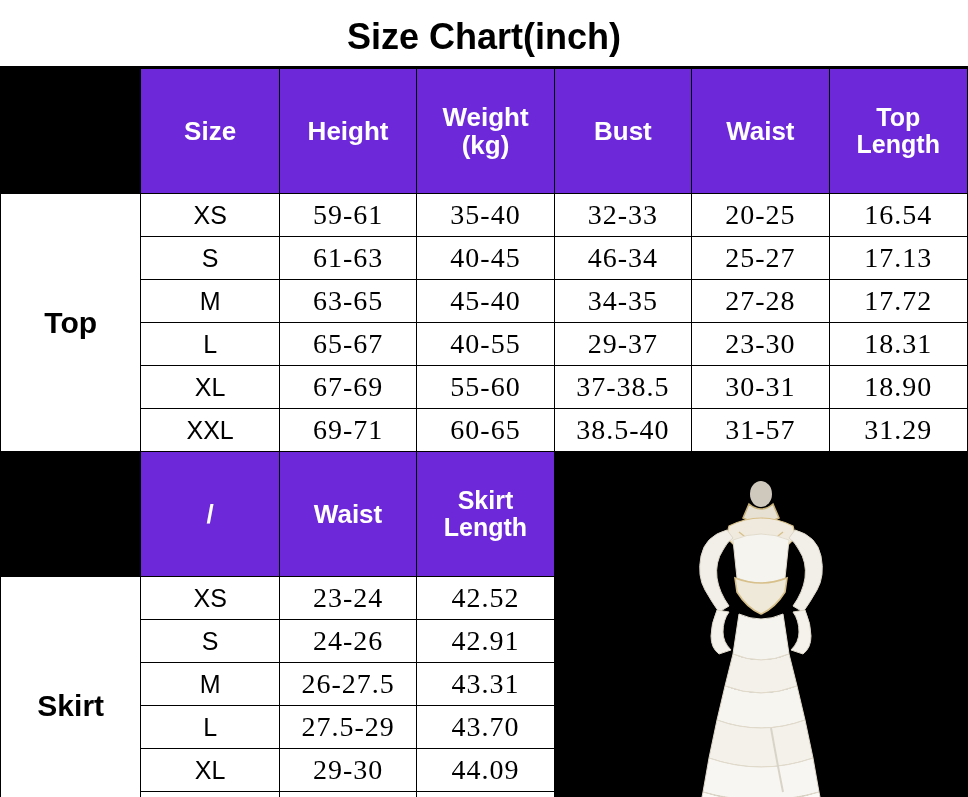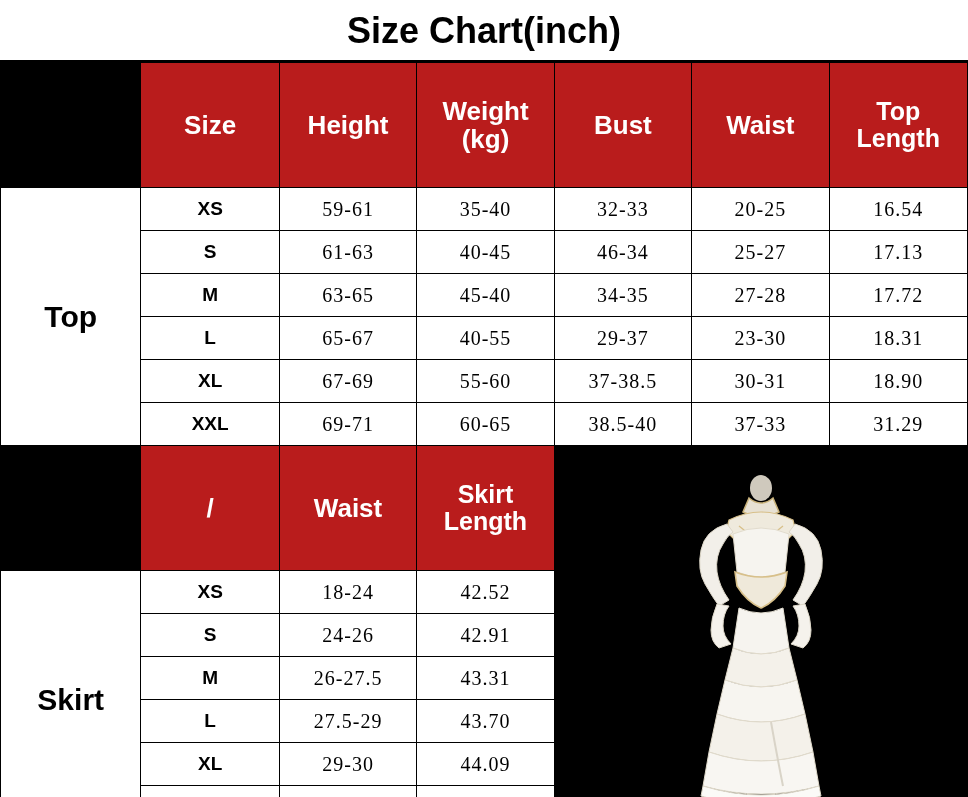--- a/index.html
+++ b/index.html
@@ -18,21 +18,21 @@
     position: relative;
     width: 968px;
     height: 797px;
     box-sizing: border-box;
   }
   .title {
     text-align: center;
     font-size: 36px;
     font-weight: bold;
     letter-spacing: 0px;
-    padding: 10px 0 8px 0;
+    padding: 16px 0 8px 0;
     font-family: "Liberation Sans", sans-serif;
   }
   .chart {
     position: relative;
     width: 968px;
     border-top: 2px solid #000;
   }
 
   table.grid {
     border-collapse: collapse;
@@ -42,21 +42,21 @@
   table.grid td, table.grid th {
     border: 1px solid #000;
     padding: 0;
     margin: 0;
     text-align: center;
     vertical-align: middle;
   }
 
   
   .hdr {
-    background: #b91c1c;
+    background: #6d28d9;
     color: #ffffff;
     font-weight: bold;
     font-size: 26px;
     line-height: 1.08;
     height: 124px;
     font-family: "Liberation Sans", sans-serif;
     border-color: #000 !important;
   }
   .hdr.small {
     font-size: 25px;
@@ -70,26 +70,26 @@
     background: #ffffff;
   }
 
   
   .blackcell {
     background: #000000;
     border-color: #000 !important;
   }
 
   .sizecell {
-    font-weight: bold;
-    font-size: 19px;
+    font-weight: normal;
+    font-size: 25px;
     font-family: "Liberation Sans", sans-serif;
   }
   .datacell {
-    font-size: 20px;
+    font-size: 28px;
     font-family: "Liberation Serif", serif;
     letter-spacing: 1px;
   }
   .row-h {
     height: 43px;
   }
 
   
   .imgcell {
     background: #000000;
@@ -184,21 +184,21 @@
           <td class="datacell">55-60</td>
           <td class="datacell">37-38.5</td>
           <td class="datacell">30-31</td>
           <td class="datacell">18.90</td>
         </tr>
         <tr class="row-h">
           <td class="sizecell">XXL</td>
           <td class="datacell">69-71</td>
           <td class="datacell">60-65</td>
           <td class="datacell">38.5-40</td>
-          <td class="datacell">37-33</td>
+          <td class="datacell">31-57</td>
           <td class="datacell">31.29</td>
         </tr>
 
         <tr>
           <td class="blackcell"></td>
           <td class="hdr">/</td>
           <td class="hdr">Waist</td>
           <td class="hdr small">
             <div>Skirt</div>
             <div>Length</div>
@@ -237,21 +237,21 @@
 
                 <path d="M82 314 q58 18 116 0 l2 10 q-60 18 -120 0 z" fill="#fbfaf7" stroke="#ddd7c8" stroke-width="1"></path>
               </svg>
             </div>
           </td>
         </tr>
 
         <tr class="row-h">
           <td class="group-label" rowspan="6">Skirt</td>
           <td class="sizecell">XS</td>
-          <td class="datacell">18-24</td>
+          <td class="datacell">23-24</td>
           <td class="datacell">42.52</td>
         </tr>
         <tr class="row-h">
           <td class="sizecell">S</td>
           <td class="datacell">24-26</td>
           <td class="datacell">42.91</td>
         </tr>
         <tr class="row-h">
           <td class="sizecell">M</td>
           <td class="datacell">26-27.5</td>

